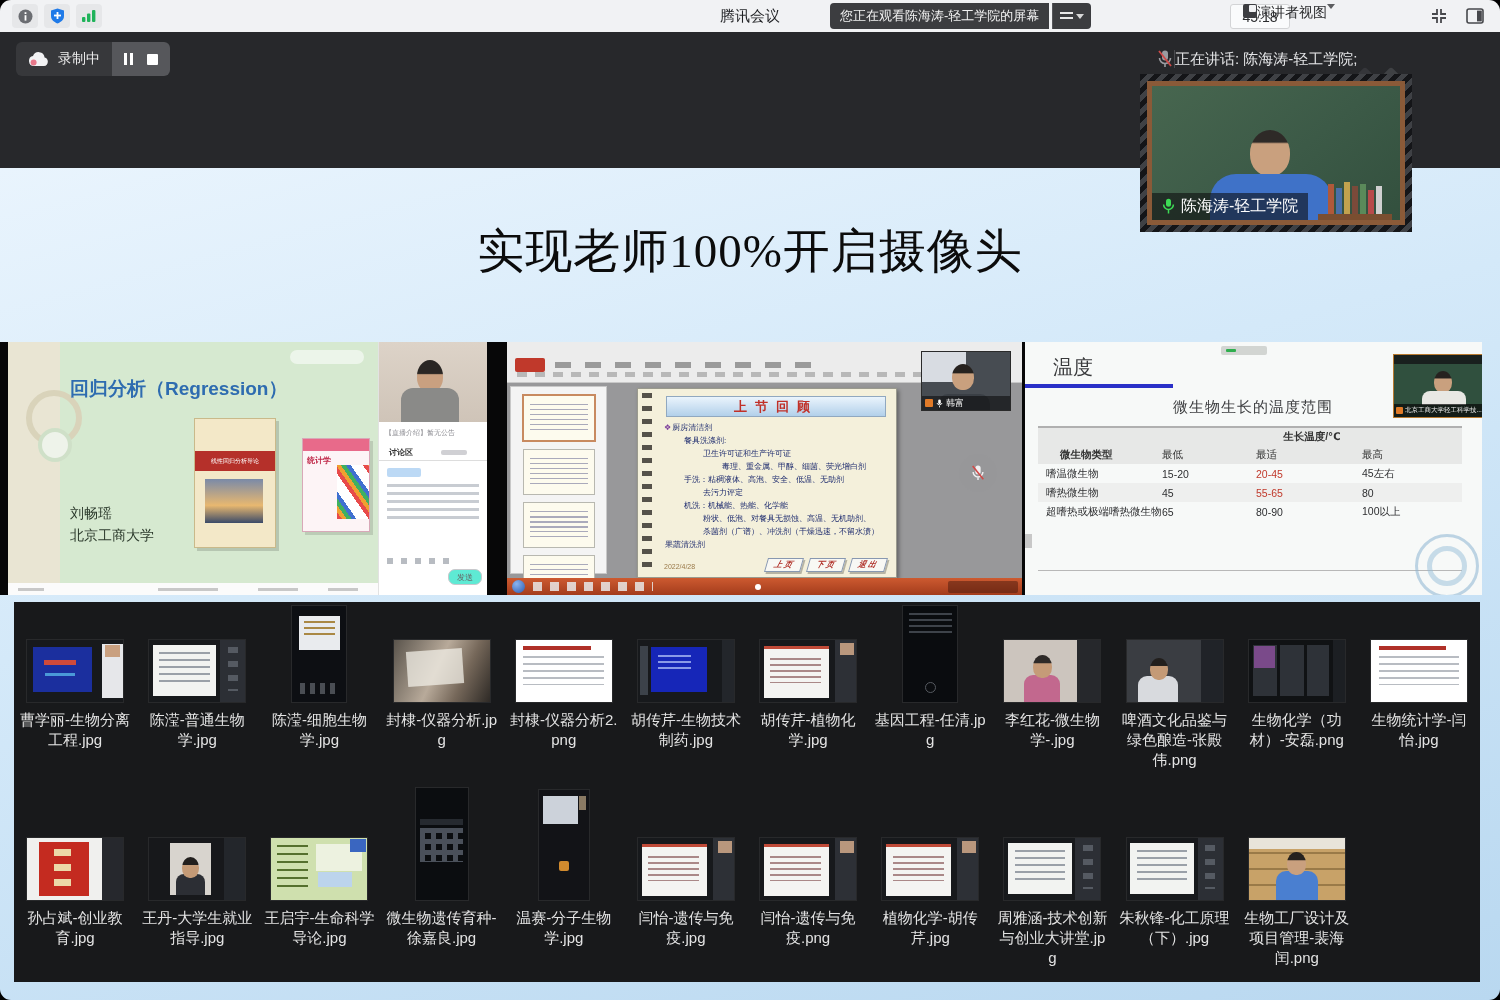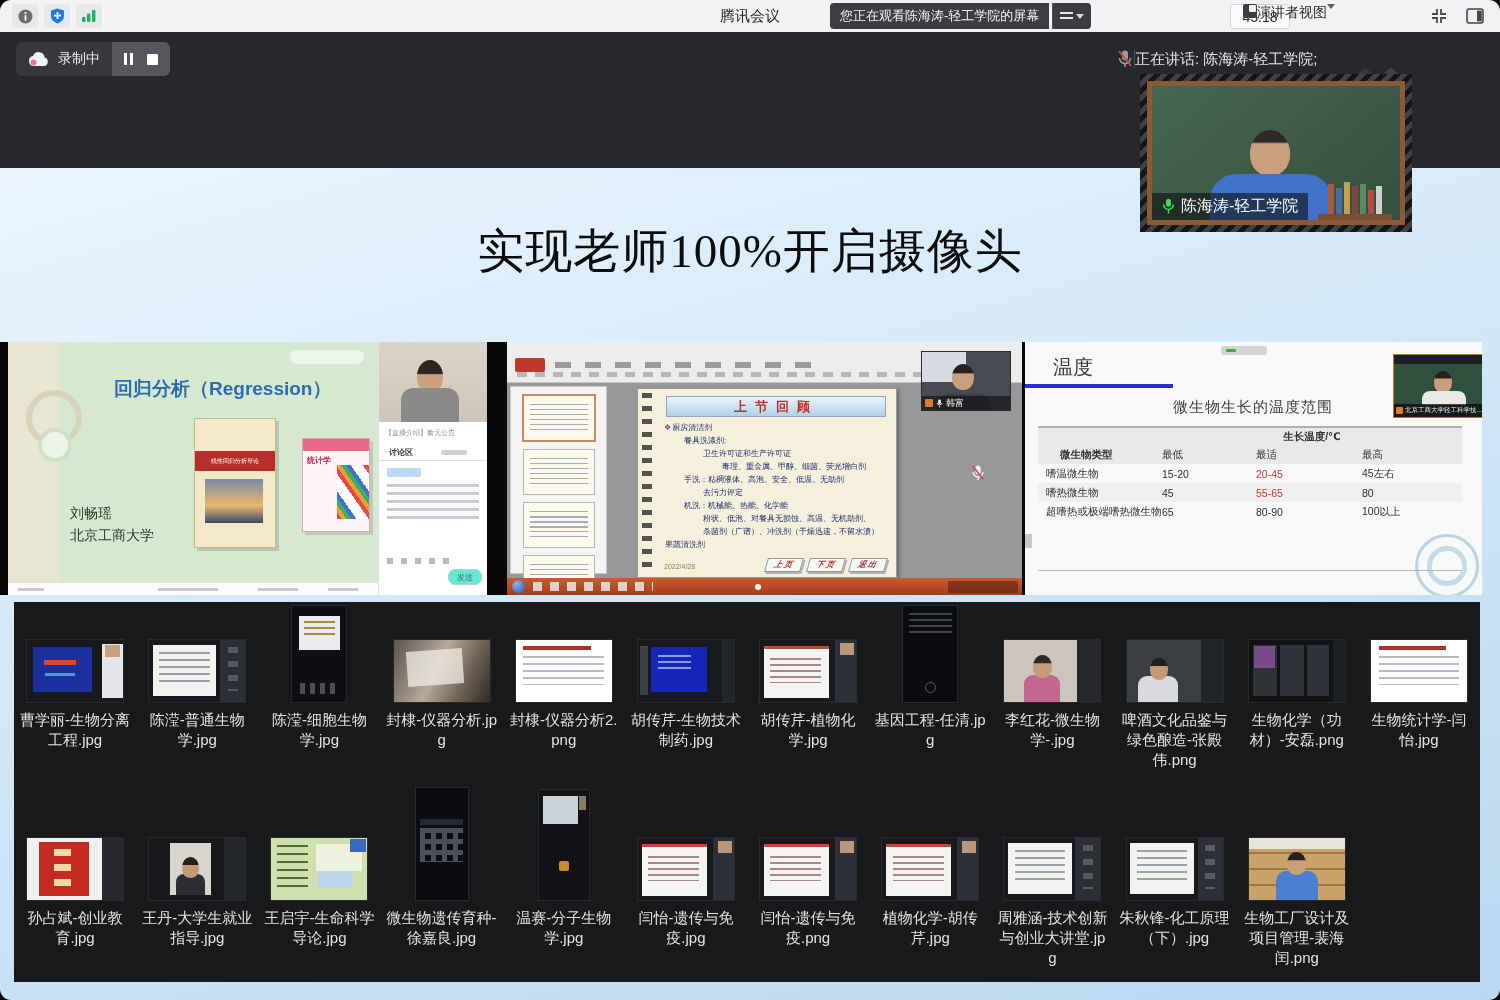--- a/index.html
+++ b/index.html
@@ -27,21 +27,21 @@
 
   
   .meetbar{position:absolute;left:0;top:32px;width:1500px;height:136px;background:#27282b;}
   .recpill{position:absolute;left:16px;top:10px;height:34px;display:flex;}
   .rec-left{background:#37383b;border-radius:6px 0 0 6px;display:flex;align-items:center;gap:8px;padding:0 12px;}
   .rec-label{color:#ececec;font-size:14px;}
   .rec-right{background:#56575b;border-radius:0 6px 6px 0;display:flex;align-items:center;gap:14px;padding:0 12px;}
   .pause-glyph{display:flex;gap:3px;}
   .pause-glyph i{width:3px;height:12px;background:#fff;}
   .stop-glyph{width:11px;height:11px;background:#fff;border-radius:1px;}
-  .speaking{position:absolute;left:1116px;top:14px;height:26px;display:flex;align-items:center;}
+  .speaking{position:absolute;left:1156px;top:14px;height:26px;display:flex;align-items:center;}
   .spk-div{width:1px;height:18px;background:#4a4b4f;}
   .spk-text{color:#e4e5e7;font-size:15px;white-space:nowrap;}
   .wm-diamond{position:absolute;top:40px;width:26px;height:26px;transform:rotate(45deg);border-radius:3px;}
 
   
   .speaker{position:absolute;left:1140px;top:74px;width:272px;height:158px;
            background:repeating-linear-gradient(135deg,#141518 0 5px,#3f4145 5px 10px);padding:7px;box-sizing:border-box;}
   .board{position:relative;width:100%;height:100%;border:5px solid #8a5a38;box-sizing:border-box;
          background:linear-gradient(140deg,#47664f 0%,#3c5a47 55%,#33503e 100%);overflow:hidden;}
   .sp-head{position:absolute;left:98px;top:44px;width:40px;height:46px;border-radius:50% 50% 46% 46%;
@@ -62,21 +62,21 @@
 
   .shots{position:absolute;left:0;top:174px;width:1482px;height:253px;background:#070708;}
   .shot{position:absolute;top:0;height:253px;overflow:hidden;}
 
   
   #shotA{left:8px;width:479px;background:#ffffff;}
   .sA-slide{position:absolute;left:0;top:0;width:370px;height:241px;background:#d6e9d0;}
   .sA-deco{position:absolute;left:0;top:0;width:52px;height:241px;background:#e9e5d3;}
   .sA-deco::before{content:"";position:absolute;left:18px;top:48px;width:44px;height:44px;border:6px solid #d9d3ba;border-radius:50%;}
   .sA-deco::after{content:"";position:absolute;left:30px;top:86px;width:26px;height:26px;border:4px solid #cfe0c8;border-radius:50%;background:#eef3ea;}
-  .sA-title{position:absolute;left:62px;top:34px;font-size:19px;font-weight:bold;color:#2e6cb0;margin-left:44px;}
+  .sA-title{position:absolute;left:62px;top:34px;font-size:19px;font-weight:bold;color:#2e6cb0;}
   .sA-wm{position:absolute;right:14px;top:8px;width:74px;height:14px;background:rgba(255,255,255,.55);border-radius:7px;}
   .book1{position:absolute;left:186px;top:76px;width:80px;height:128px;background:#f3e8c8;border:1px solid #c9b98a;
          box-shadow:3px 3px 0 rgba(0,0,0,.15);}
   .book1-band{position:absolute;left:0;top:32px;width:100%;height:20px;background:#b5302a;color:#fff;font-size:6px;
               display:flex;align-items:center;justify-content:center;white-space:nowrap;overflow:hidden;}
   .book1-pic{position:absolute;left:10px;top:60px;width:58px;height:44px;background:linear-gradient(#7a8aa8 0%,#e8b870 60%,#3a4a68 100%);}
   .book2{position:absolute;left:294px;top:96px;width:66px;height:92px;background:#fdf4f6;border:1px solid #d8a8b8;
          box-shadow:3px 3px 0 rgba(0,0,0,.12);overflow:hidden;}
   .book2-top{position:absolute;left:0;top:0;width:100%;height:12px;background:#e86a8a;}
   .book2-title{position:absolute;left:4px;top:16px;font-size:8px;font-weight:bold;color:#c02a4a;}

